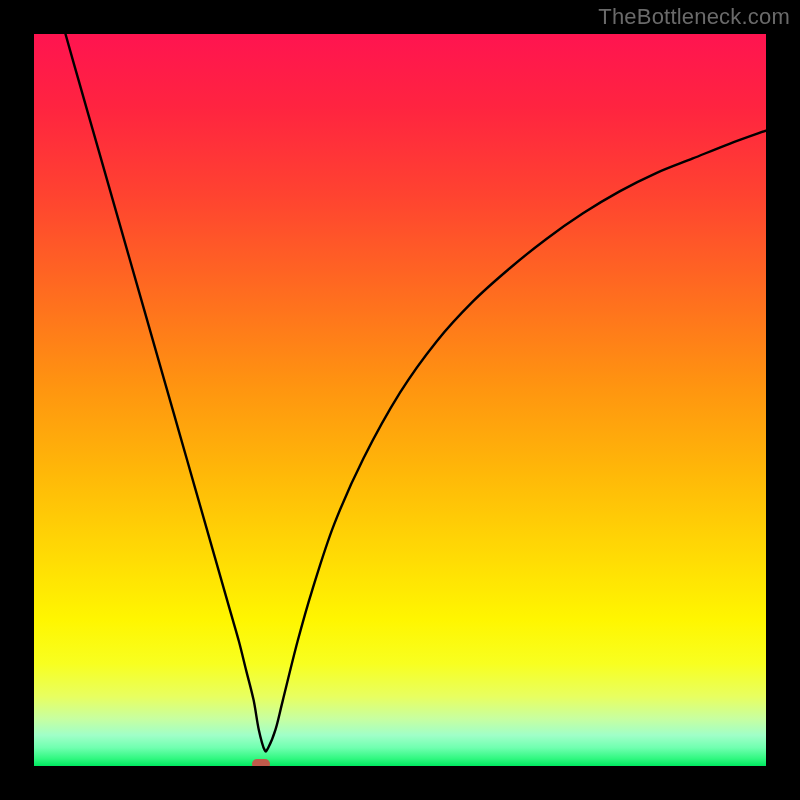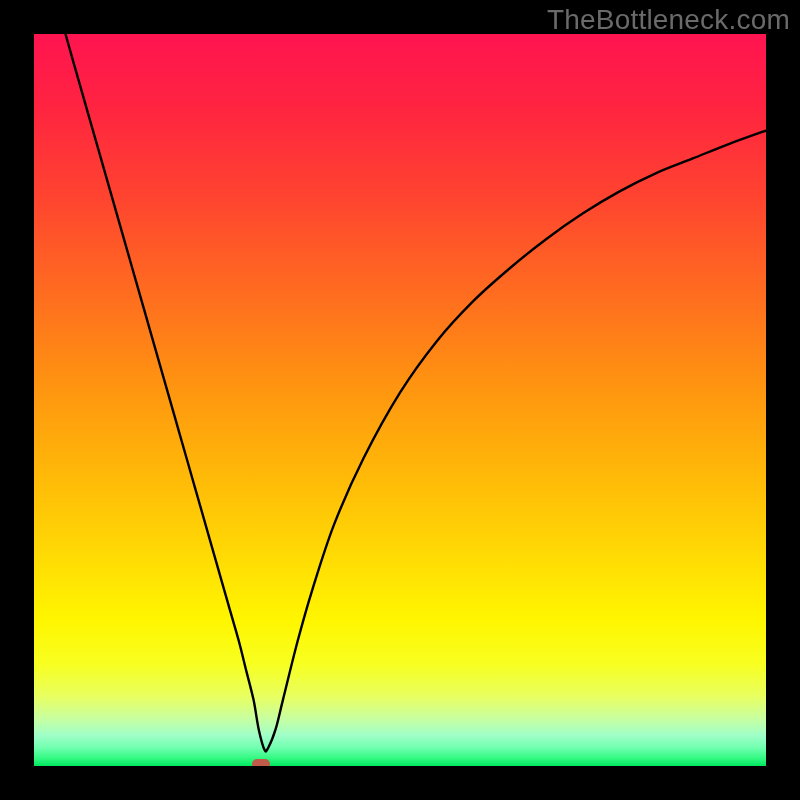--- a/index.html
+++ b/index.html
@@ -29,21 +29,21 @@
   }
   .gradient {
     position: absolute;
     inset: 0;
   }
   .watermark {
     position: absolute;
     top: 4px;
     right: 10px;
     color: #6a6a6a;
-    font-size: 28px;
+    font-size: 22px;
     font-weight: 500;
     letter-spacing: 0.2px;
     user-select: none;
   }
   .marker {
     position: absolute;
     width: 18px;
     height: 10px;
     border-radius: 5px;
     background: #c05a4b;

